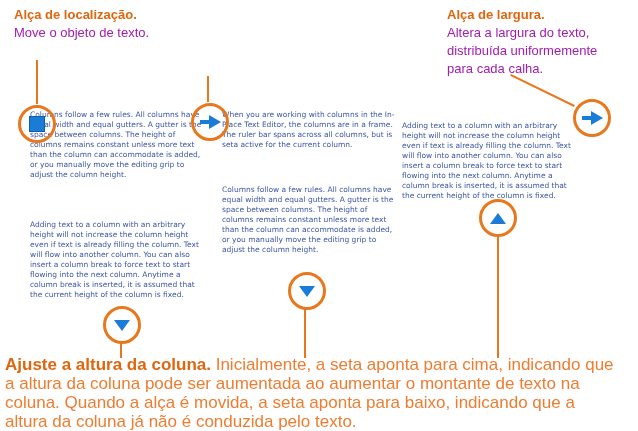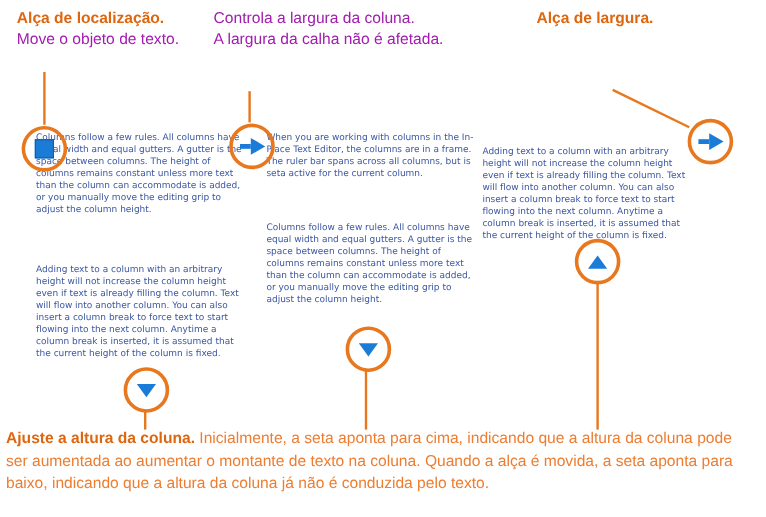--- a/index.html
+++ b/index.html
@@ -46,41 +46,42 @@
     position:absolute;width:176px;font-size:7.5px;line-height:10px;color:#3b57a3;
     font-family:"DejaVu Sans",sans-serif;letter-spacing:0px;text-align:left;z-index:1;
   }
   #tb-left-1{left:30px;top:110px;}
   #tb-left-2{left:30px;top:220px;}
   #tb-mid-1{left:222px;top:110px;}
   #tb-mid-2{left:222px;top:185px;}
   #tb-right-1{left:402px;top:121px;}
   
   #caption{
-    position:absolute;left:5px;top:355px;width:612px;font-size:13px;line-height:19px;color:#ed7d31;z-index:2;
+    position:absolute;left:5px;top:355px;width:612px;font-size:17px;line-height:19px;color:#ed7d31;z-index:2;
   }
   #caption .cap-title{color:#de660e;font-weight:bold;}
 </style>
 </head>
 <body>
 
 <div id="stage">
 
   <div class="callout" id="callout-location">
     <div class="co-title">Alça de localização.</div>
     <div class="co-body">Move o objeto de texto.</div>
   </div>
 
   <div class="callout" id="callout-colwidth">
-    <div class="co-body">Controla a largura da coluna.
-A largura da calha não é afetada.</div>
   </div>
 
   <div class="callout" id="callout-width">
     <div class="co-title">Alça de largura.</div>
+    <div class="co-body">Altera a largura do texto,
+distribuída uniformemente
+para cada calha.</div>
   </div>
 
   <div class="conn v" id="line-location"></div>
   <div class="conn v" id="line-colwidth"></div>
   <div class="conn" id="line-width"></div>
   <div class="conn v" id="line-down-left"></div>
   <div class="conn v" id="line-down-mid"></div>
   <div class="conn v" id="line-up-right"></div>
 
   <div class="smalltxt" id="tb-left-1">Columns follow a few rules. All columns have equal width and equal gutters. A gutter is the space between columns. The height of columns remains constant unless more text than the column can accommodate is added, or you manually move the editing grip to adjust the column height.</div>

